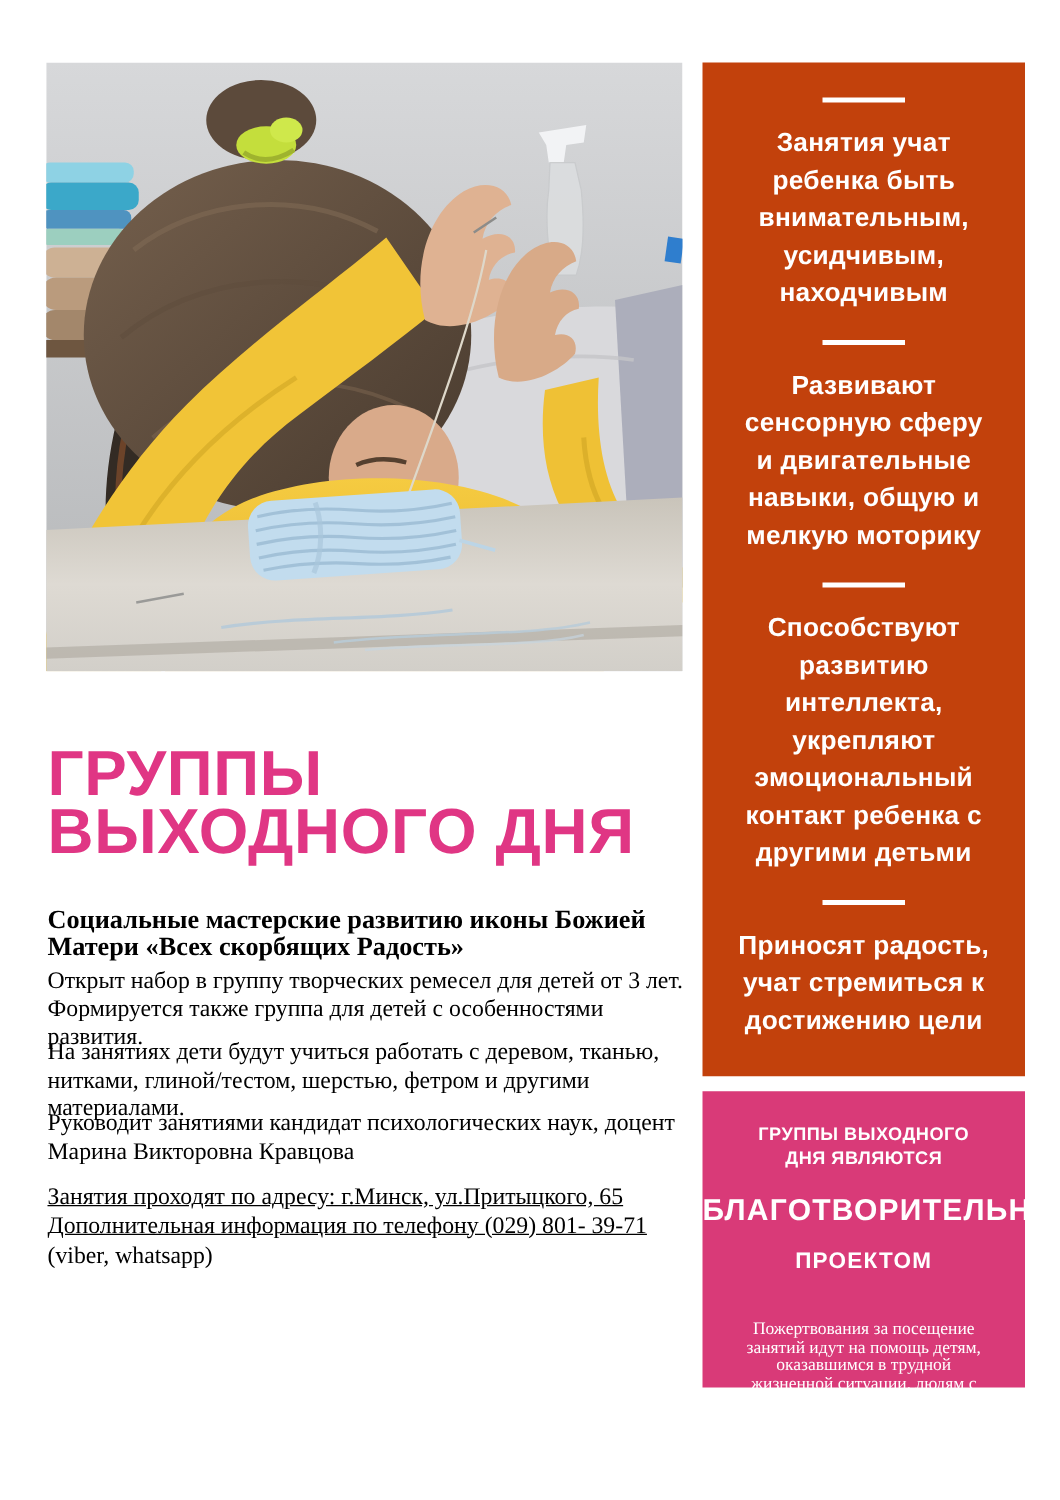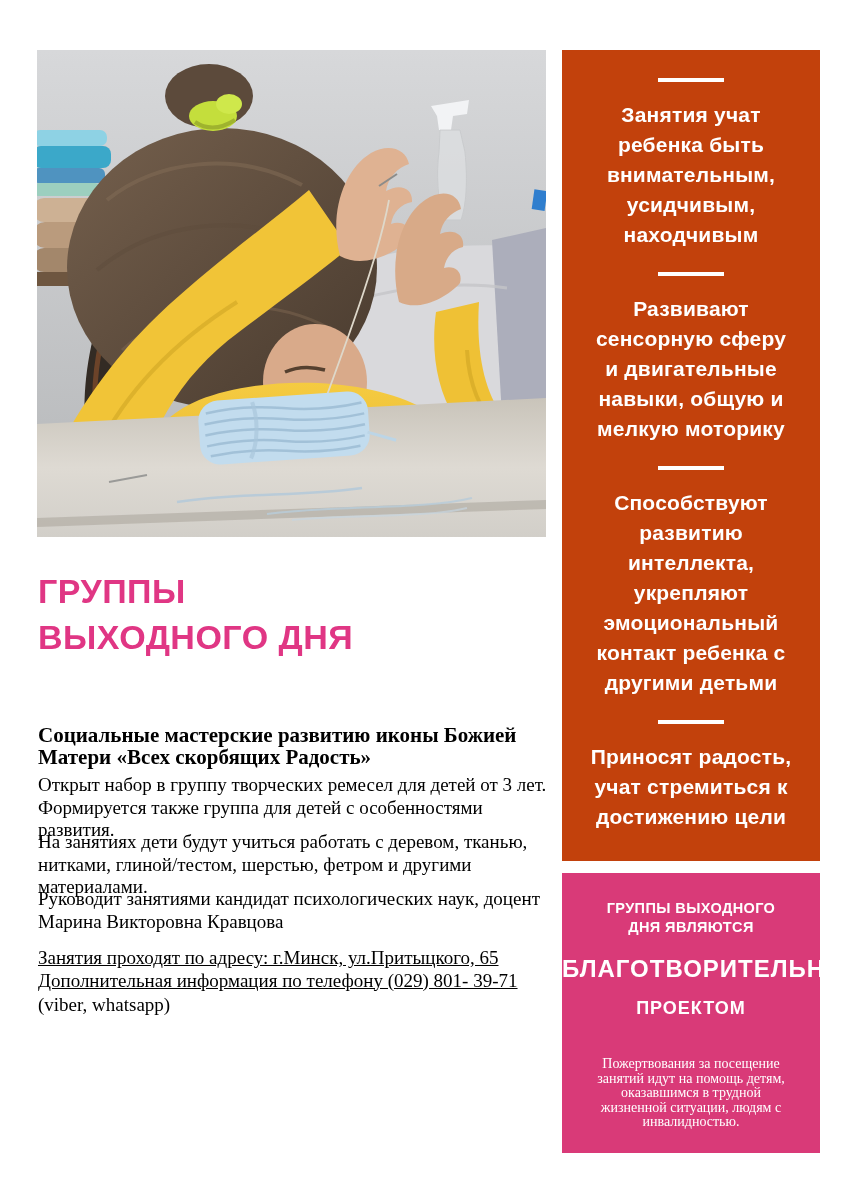--- a/index.html
+++ b/index.html
@@ -11,31 +11,31 @@
   #photo{position:absolute;left:37px;top:50px;width:509px;height:487px;overflow:hidden;}
 
   
   #green-box{position:absolute;left:562px;top:50px;width:258px;height:811px;background:#c2410c;
              color:#ffffff;text-align:center;}
   .divider{width:66px;height:4px;background:#ffffff;margin:22px auto 18px auto;}
   .divider.first{margin-top:28px;}
   .benefit{font-size:21px;line-height:30px;font-weight:bold;letter-spacing:.2px;margin:0 8px;}
 
   
-  #pink-box{position:absolute;left:562px;top:873px;width:258px;height:280px;background:#D93A78;
+  #pink-box{position:absolute;left:562px;top:873px;width:258px;height:237px;background:#D93A78;
             color:#ffffff;text-align:center;}
   .charity-heading{margin-top:26px;font-size:14.5px;line-height:19px;font-weight:bold;letter-spacing:.4px;}
   .charity-strong1{margin-top:18px;font-size:24px;font-weight:bold;letter-spacing:1px;}
   .charity-strong2{margin-top:15px;font-size:18px;font-weight:bold;letter-spacing:1px;}
   .charity-body{margin:38px auto 0 auto;width:236px;font-family:"Liberation Serif",serif;
                 font-size:14px;line-height:14.5px;}
 
   
   .leftcol{position:absolute;left:38px;width:512px;color:#000;}
-  #page-title{top:568px;color:#E03684;font-size:34px;line-height:46px;font-weight:bold;letter-spacing:.5px;}
+  #page-title{top:596px;color:#E03684;font-size:51px;line-height:46px;font-weight:bold;letter-spacing:.5px;}
   #subtitle{top:724px;font-family:"Liberation Serif",serif;font-weight:bold;font-size:21px;line-height:22px;}
   .body-par{font-family:"Liberation Serif",serif;font-size:19px;line-height:22.5px;}
   #par-0{top:774px;}
   #par-1{top:831px;}
   #par-2{top:888px;}
   #par-3{top:947px;}
   #contact-note{top:994px;padding-right:80px;box-sizing:border-box;}
 </style>
 </head>
 <body>

